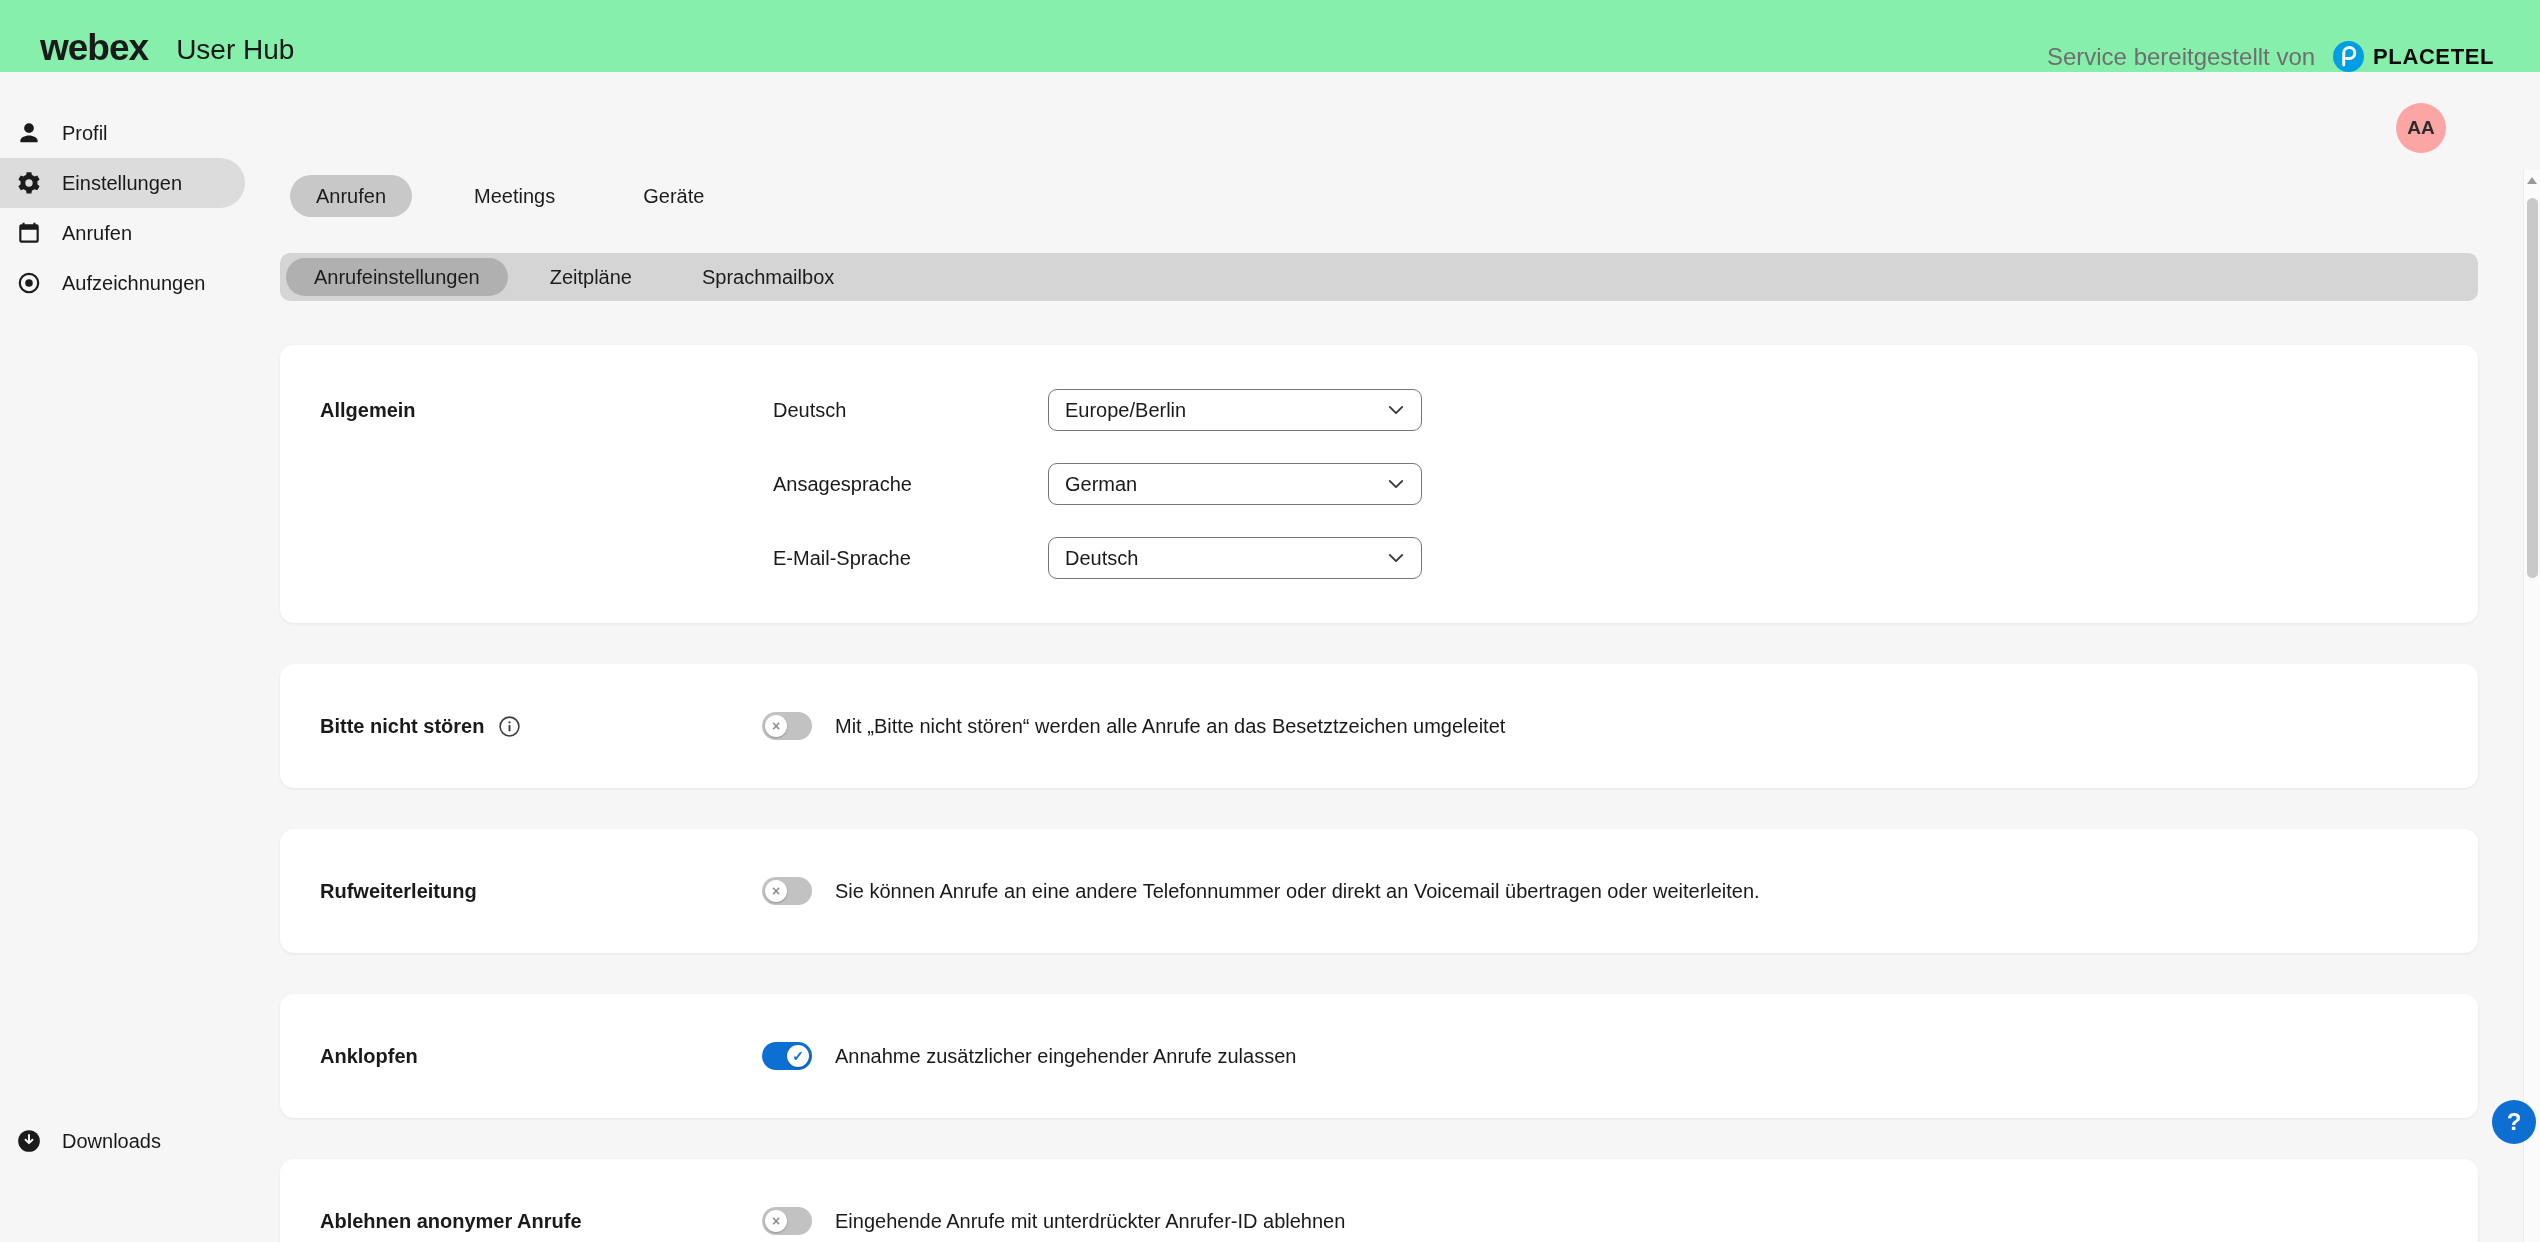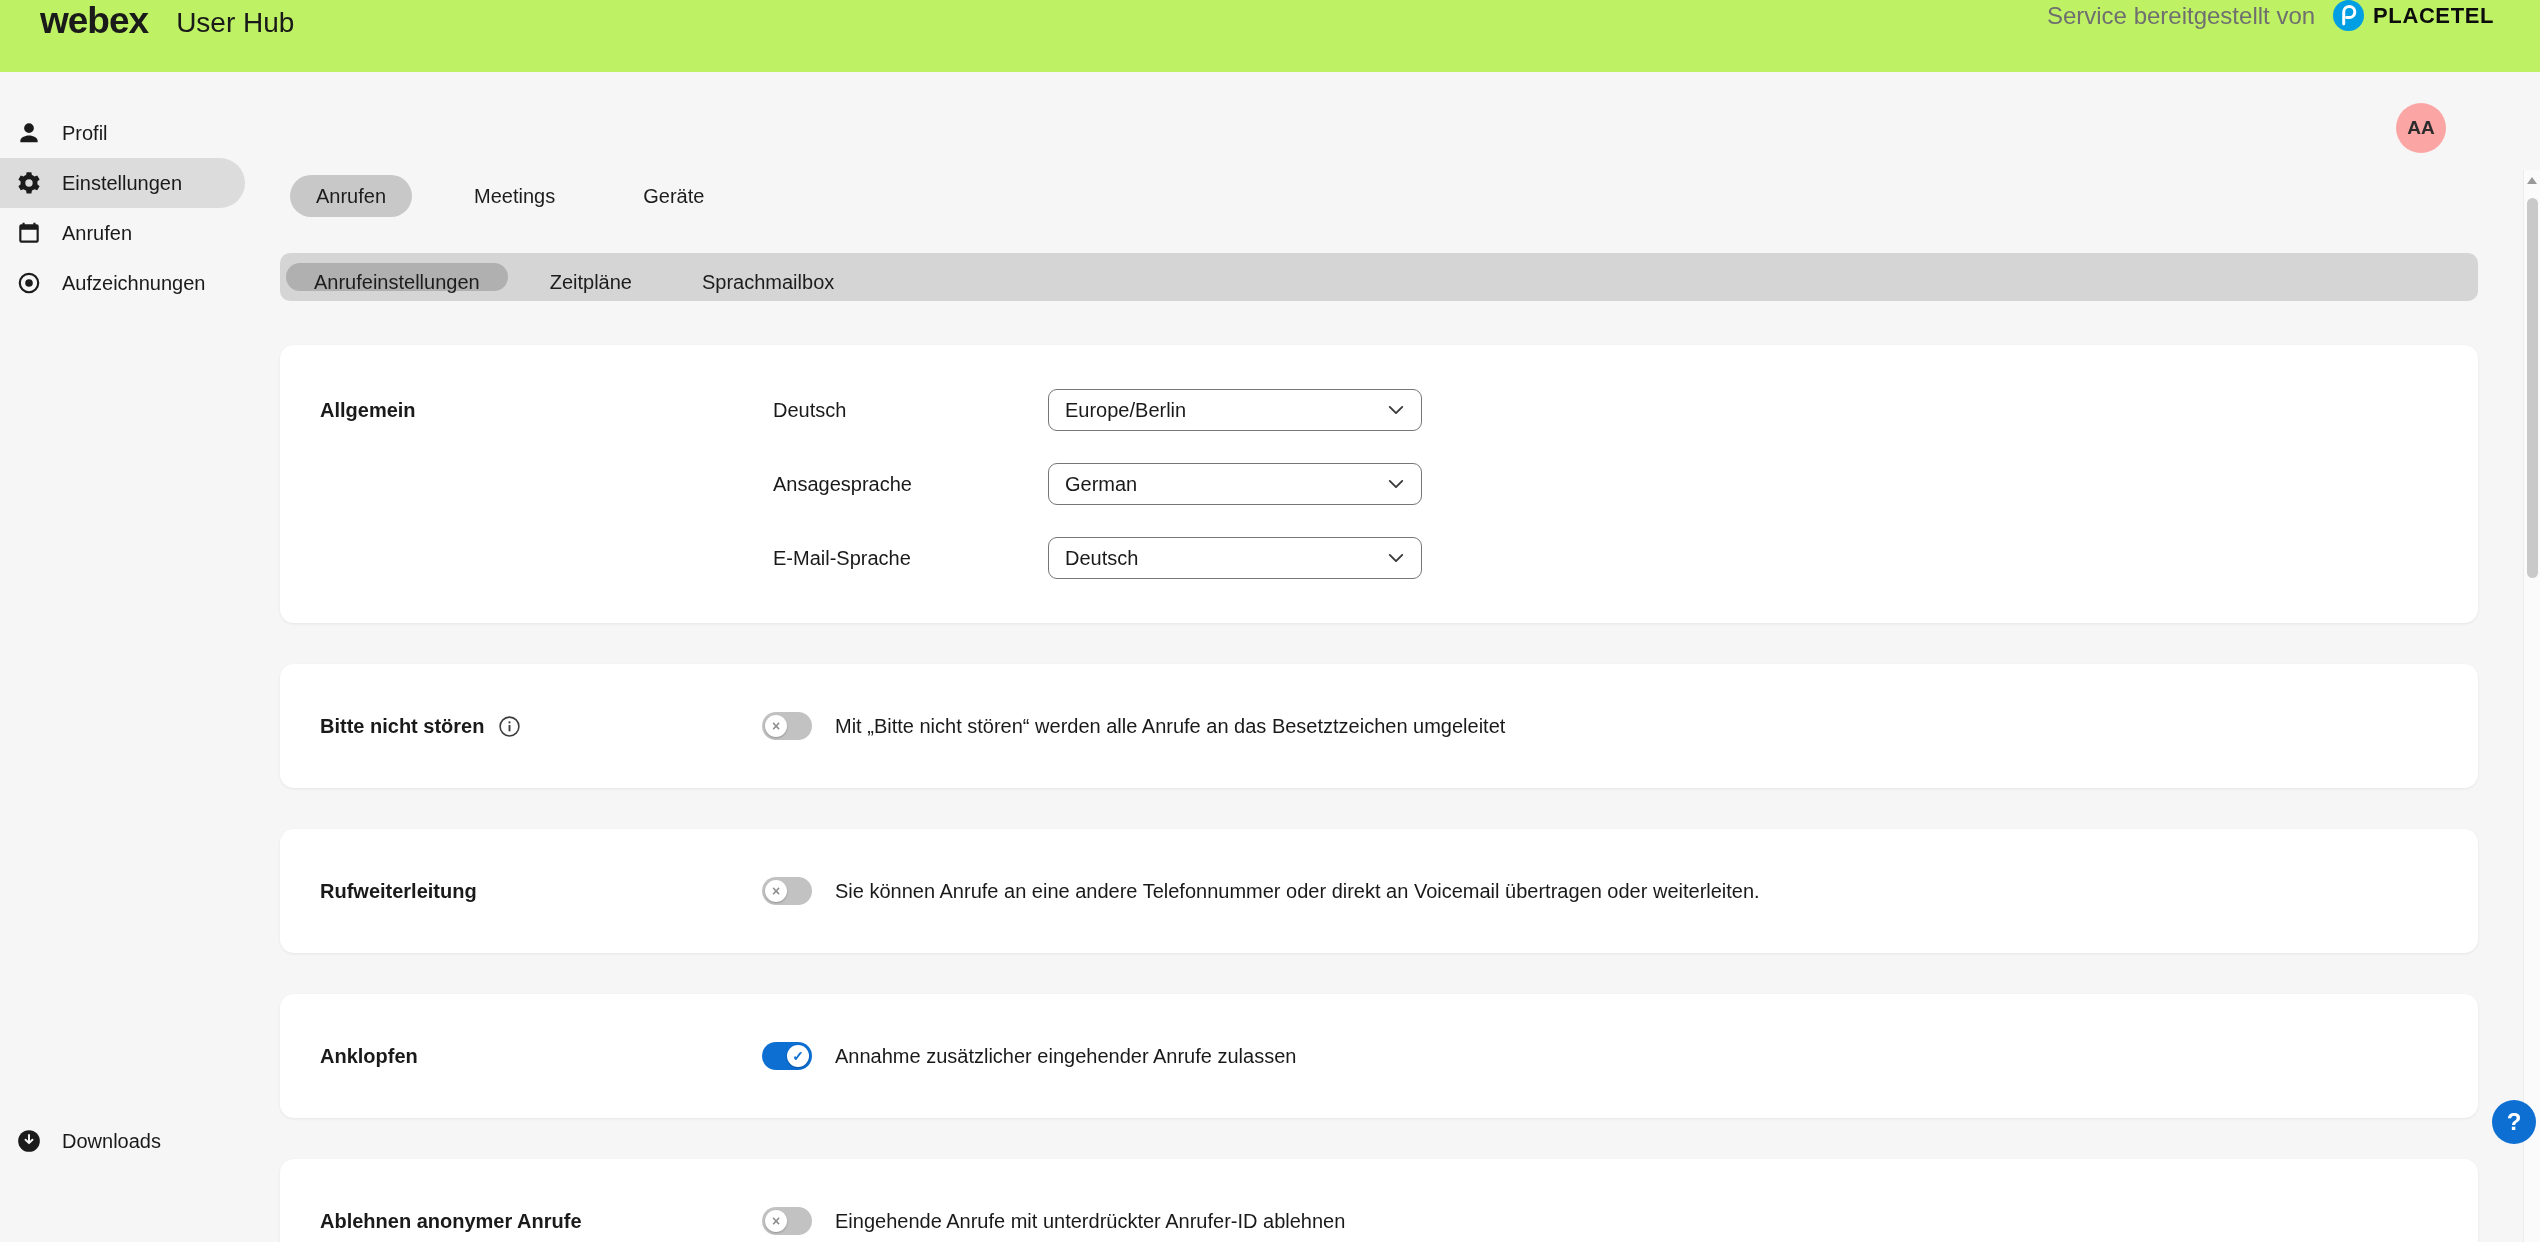--- a/index.html
+++ b/index.html
@@ -7,22 +7,22 @@
   body {
     position:relative;
     background:#f6f6f6;
     color:#1a1a1a;
     font-family:"Liberation Sans", sans-serif;
   }
 
   
   .header {
     position:absolute; top:0; left:0; width:100%; height:72px;
-    background:#bef264; z-index:20;
-    display:flex; align-items:flex-start; justify-content:space-between;
+    background:#86efac; z-index:20;
+    display:flex; align-items:flex-end; justify-content:space-between;
     padding:0 46px 0 40px;
   }
   .brand { display:flex; align-items:center; gap:28px; }
   .logo  { font-size:37px; font-weight:bold; letter-spacing:-1px; padding-bottom:3px; }
   .hub-title { font-size:28px; font-weight:400; }
   .service { display:flex; align-items:center; gap:18px; }
   .service-text { font-size:24px; color:#6f6f6f; }
   .placetel { display:flex; align-items:center; gap:9px; font-size:22px; font-weight:bold; letter-spacing:0.6px; color:#0c0c0c; }
   .placetel-mark { width:31px; height:31px; display:block; }
 
@@ -52,21 +52,21 @@
     height:42px; line-height:42px; padding:0 26px; border-radius:21px;
     font-size:20px; cursor:pointer; color:#1d1d1d;
   }
   .tab.active { background:#c8c8c8; }
 
   .subtabs {
     margin-top:36px; height:48px; background:#d5d5d5; border-radius:10px;
     display:flex; align-items:center; padding:0 6px; gap:14px;
   }
   .subtab {
-    height:28px; line-height:38px; padding:0 28px; border-radius:19px;
+    height:38px; line-height:38px; padding:0 28px; border-radius:19px;
     font-size:20px; cursor:pointer; color:#1d1d1d;
   }
   .subtab.active { background:#b0b0b0; }
 
   .card { background:#ffffff; border-radius:14px; box-shadow:0 1px 3px rgba(0,0,0,0.07); }
 
   
   .card-general { margin-top:44px; min-height:276px; padding:44px 40px; display:flex; }
   .card-title { font-size:20px; font-weight:bold; line-height:42px; flex:0 0 453px; }
   .rows { display:flex; flex-direction:column; gap:32px; }

